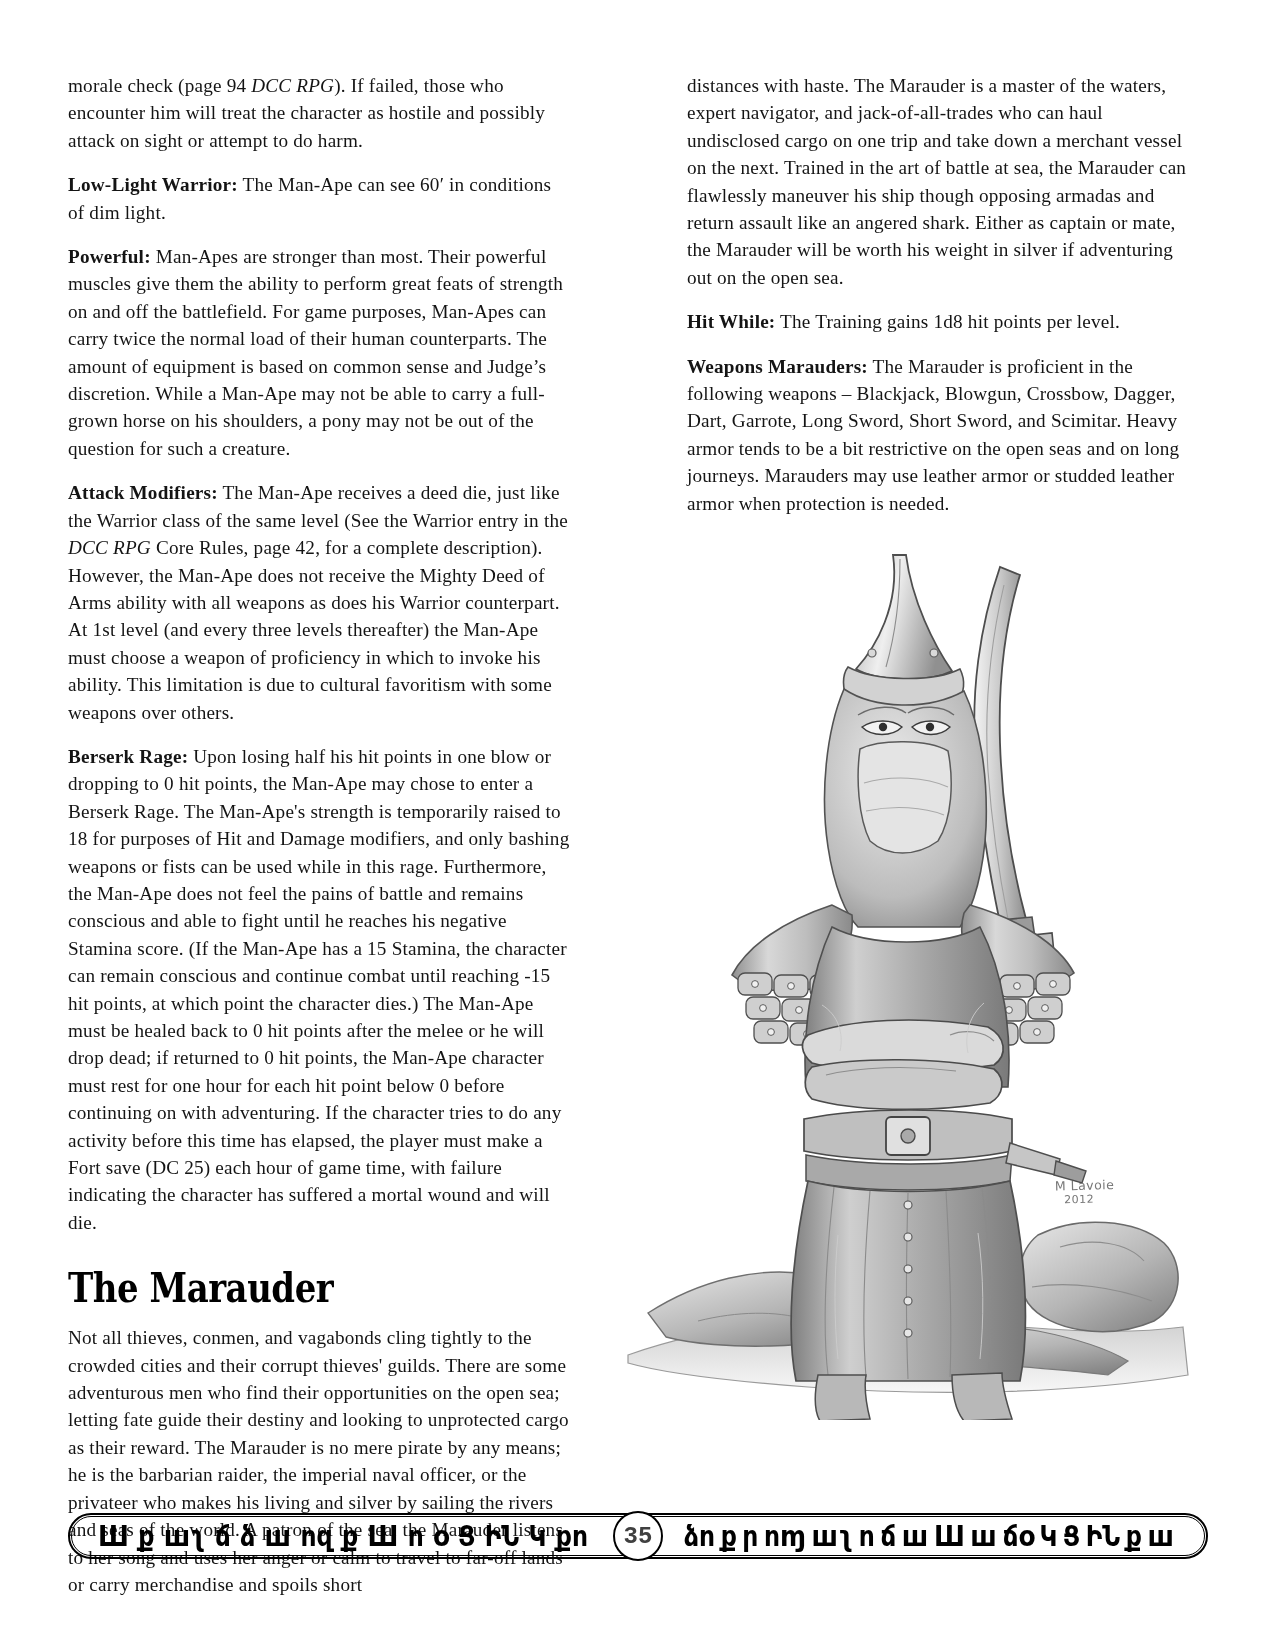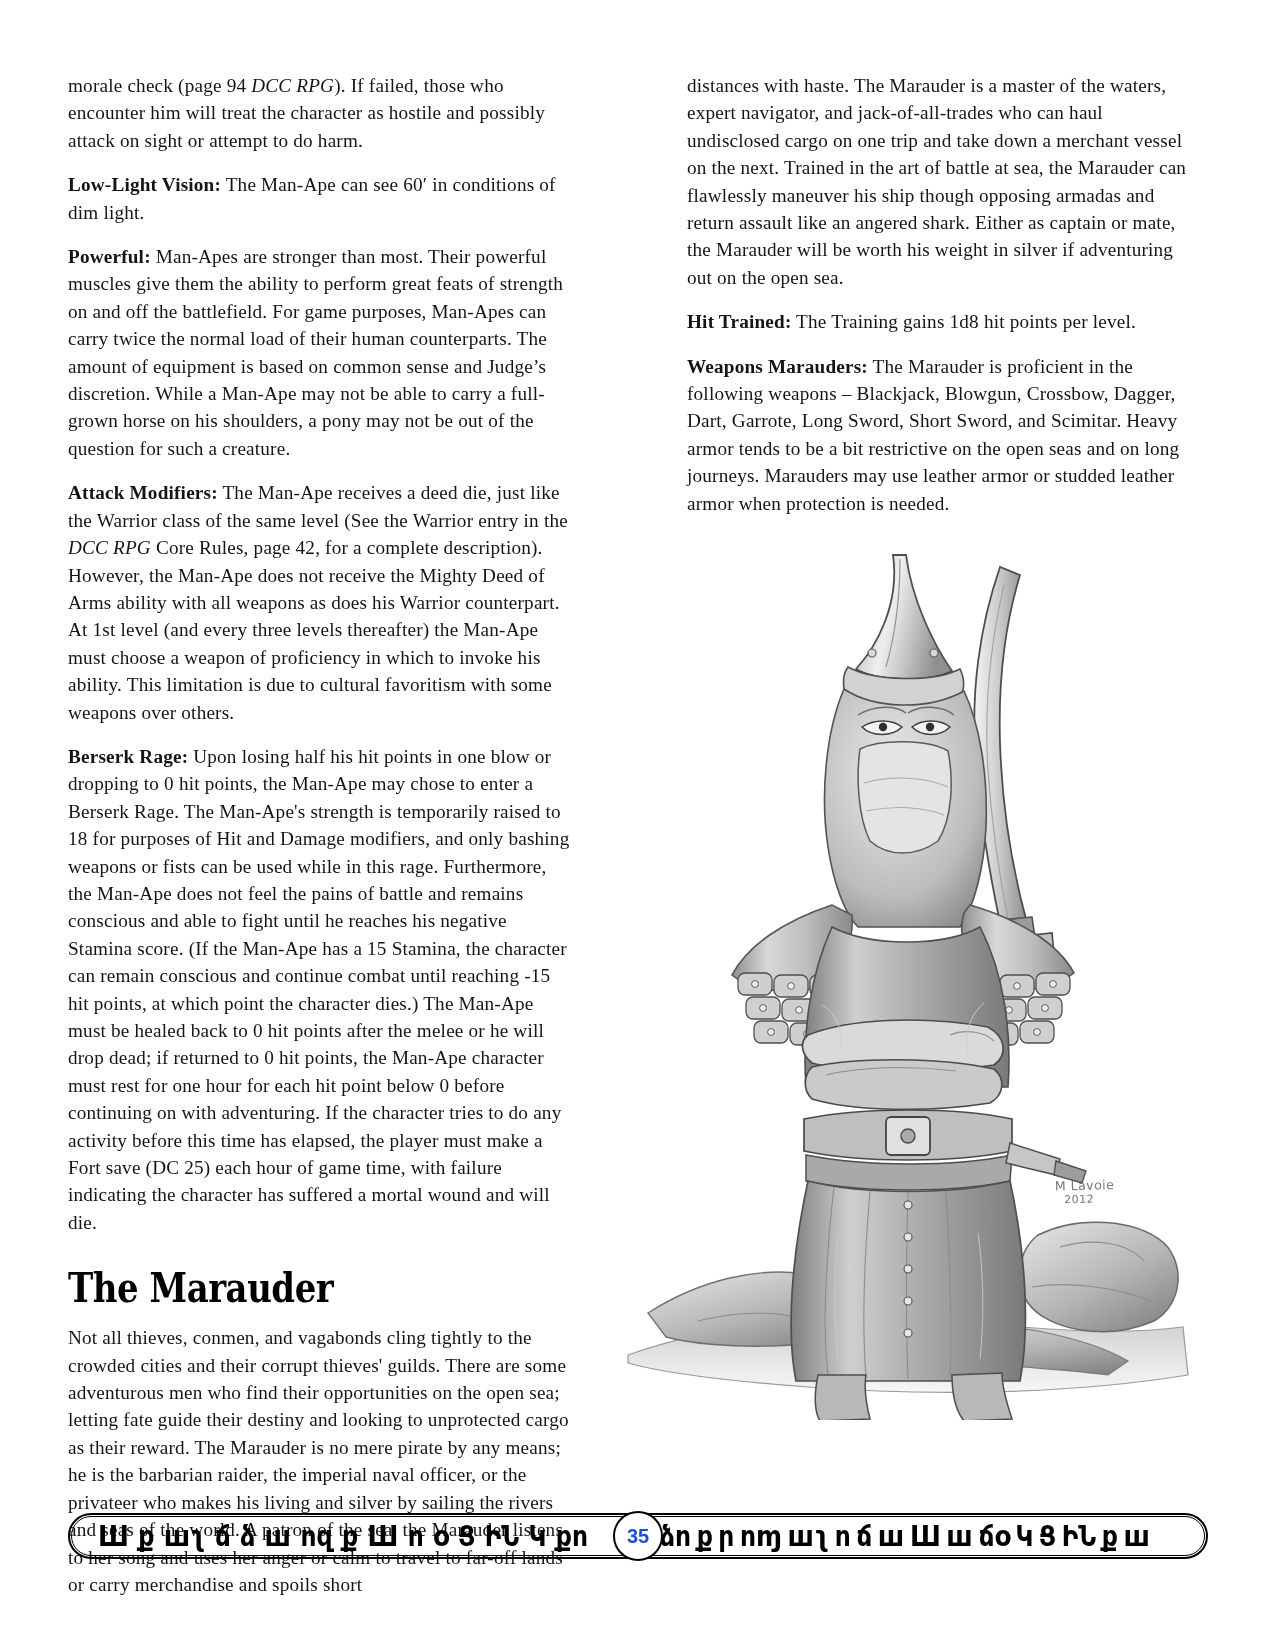--- a/index.html
+++ b/index.html
@@ -139,57 +139,57 @@
     top: 6px;
     margin-left: -25px;
     width: 50px;
     height: 50px;
     border: 2.5px solid #000;
     border-radius: 50%;
     background: #fff;
     display: flex;
     align-items: center;
     justify-content: center;
-    font-family: Liberation Sans, sans-serif;
-    font-size: 20px;
+    font-family: Liberation Mono, monospace;
+    font-size: 24px;
     font-weight: bold;
-    color: #1d4ed8;
+    color: #404040;
     box-sizing: border-box;
   }
 </style>
 </head>
 <body>
 
 <div class="page">
 
   <div class="columns">
 
     <div class="col col-left">
 
       <p class="body"><span>morale check (page 94 </span><span class="ital">DCC RPG</span><span>).  If failed, those who encounter him will treat the character as hostile and possibly attack on sight or attempt to do harm.</span></p>
 
-      <p class="body"><span class="lead">Low-Light Vision:</span><span> The Man-Ape can see 60′ in conditions of dim light.</span></p>
+      <p class="body"><span class="lead">Low-Light Warrior:</span><span> The Man-Ape can see 60′ in conditions of dim light.</span></p>
 
       <p class="body"><span class="lead">Powerful:</span><span> Man-Apes are stronger than most.  Their powerful muscles give them the ability to perform great feats of strength on and off the battlefield.  For game purposes, Man-Apes can carry twice the normal load of their human counterparts.  The amount of equipment is based on common sense and Judge’s discretion.  While a Man-Ape may not be able to carry a full-grown horse on his shoulders, a pony may not be out of the question for such a creature.</span></p>
 
       <p class="body"><span class="lead">Attack Modifiers:</span><span> The Man-Ape receives a deed die, just like the Warrior class of the same level (See the Warrior entry in the </span><span class="ital">DCC RPG</span><span> Core Rules, page 42, for a complete description).  However, the Man-Ape does not receive the Mighty Deed of Arms ability with all weapons as does his Warrior counterpart.  At 1st level (and every three levels thereafter) the Man-Ape must choose a weapon of proficiency in which to invoke his ability.  This limitation is due to cultural favoritism with some weapons over others.</span></p>
 
       <p class="body"><span class="lead">Berserk Rage:</span><span> Upon losing half his hit points in one blow or dropping to 0 hit points, the Man-Ape may chose to enter a Berserk Rage.  The Man-Ape's strength is temporarily raised to 18 for purposes of Hit and Damage modifiers, and only bashing weapons or fists can be used while in this rage.  Furthermore, the Man-Ape does not feel the pains of battle and remains conscious and able to fight until he reaches his negative Stamina score. (If the Man-Ape has a 15 Stamina, the character can remain conscious and continue combat until reaching -15 hit points, at which point the character dies.)  The Man-Ape must be healed back to 0 hit points after the melee or he will drop dead; if returned to 0 hit points, the Man-Ape character must rest for one hour for each hit point below 0 before continuing on with adventuring.  If the character tries to do any activity before this time has elapsed, the player must make a Fort save (DC 25) each hour of game time, with failure indicating the character has suffered a mortal wound and will die.</span></p>
 
       <h2 class="section-heading">The Marauder</h2>
 
       <p class="body">Not all thieves, conmen, and vagabonds cling tightly to the crowded cities and their corrupt thieves' guilds. There are some adventurous men who find their opportunities on the open sea; letting fate guide their destiny and looking to unprotected cargo as their reward. The Marauder is no mere pirate by any means; he is the barbarian raider, the imperial naval officer, or the privateer who makes his living and silver by sailing the rivers and seas of the world. A patron of the sea, the Marauder listens to her song and uses her anger or calm to travel to far-off lands or carry merchandise and spoils short</p>
 
     </div>
 
     <div class="col col-right">
 
       <p class="body">distances with haste. The Marauder is a master of the waters, expert navigator, and jack-of-all-trades who can haul undisclosed cargo on one trip and take down a merchant vessel on the next. Trained in the art of battle at sea, the Marauder can flawlessly maneuver his ship though opposing armadas and return assault like an angered shark. Either as captain or mate, the Marauder will be worth his weight in silver if adventuring out on the open sea.</p>
 
-      <p class="body"><span class="lead">Hit Trained:</span><span> The Training gains 1d8 hit points per level.</span></p>
+      <p class="body"><span class="lead">Hit While:</span><span> The Training gains 1d8 hit points per level.</span></p>
 
       <p class="body"><span class="lead">Weapons Marauders:</span><span> The Marauder is proficient in the following weapons – Blackjack, Blowgun, Crossbow, Dagger, Dart, Garrote, Long Sword, Short Sword, and Scimitar. Heavy armor tends to be a bit restrictive on the open seas and on long journeys. Marauders may use leather armor or studded leather armor when protection is needed.</span></p>
 
     </div>
   </div>
 
   <div class="illustration">
     <svg viewBox="0 0 600 945" xmlns="http://www.w3.org/2000/svg" aria-hidden="true">
       <defs>
         <linearGradient id="robeShade" x1="0" y1="0" x2="1" y2="0">
@@ -384,21 +384,21 @@
       <span class="glyph">ք</span>
       <span class="glyph">Ш</span>
       <span class="glyph">ո</span>
       <span class="glyph">օ</span>
       <span class="glyph">Ց</span>
       <span class="glyph">ԻՆ</span>
       <span class="glyph">Կ</span>
       <span class="glyph">քո</span>
     </div>
 
-    <div class="glyph-row" style="left:592px; width:490px;">
+    <div class="glyph-row" style="left:616px; width:490px;">
       <span class="glyph">ձո</span>
       <span class="glyph">ք</span>
       <span class="glyph">ր</span>
       <span class="glyph">ոɱ</span>
       <span class="glyph">шʅ</span>
       <span class="glyph">ո</span>
       <span class="glyph">ճ</span>
       <span class="glyph">ш</span>
       <span class="glyph">Ш</span>
       <span class="glyph">ш</span>

